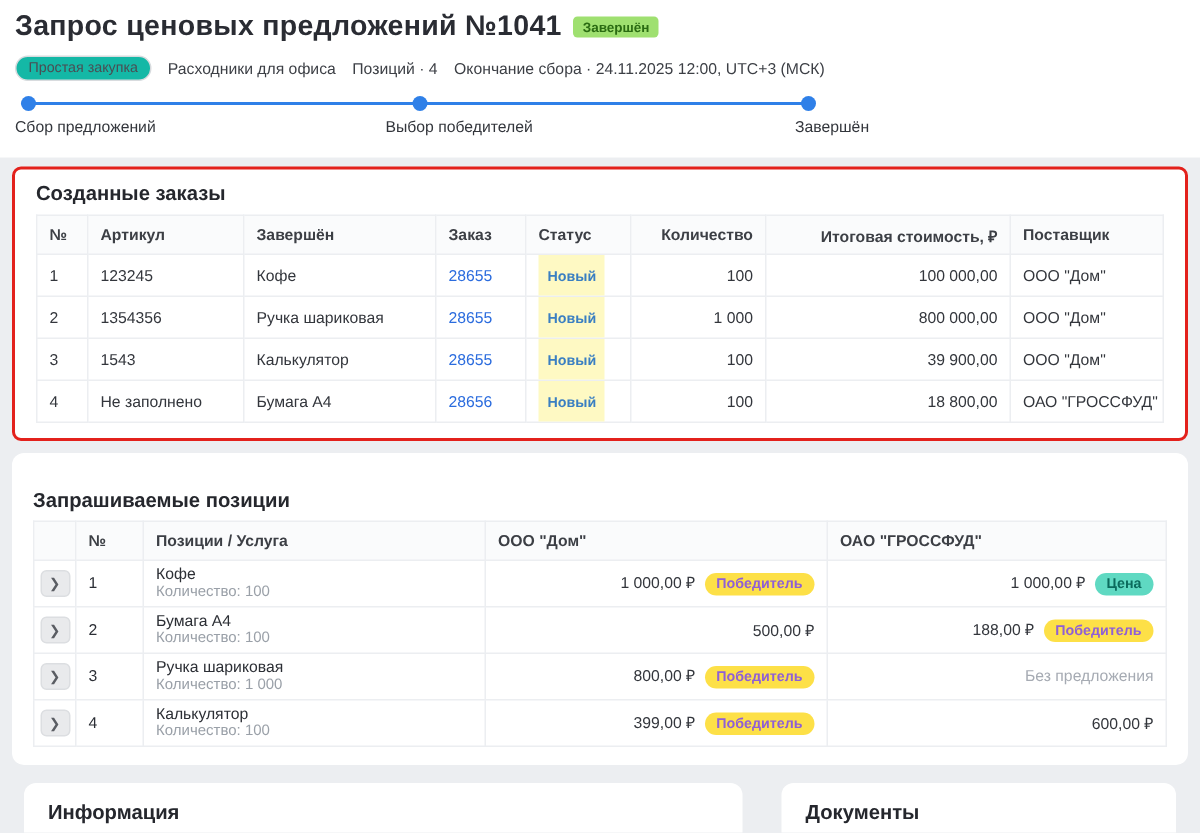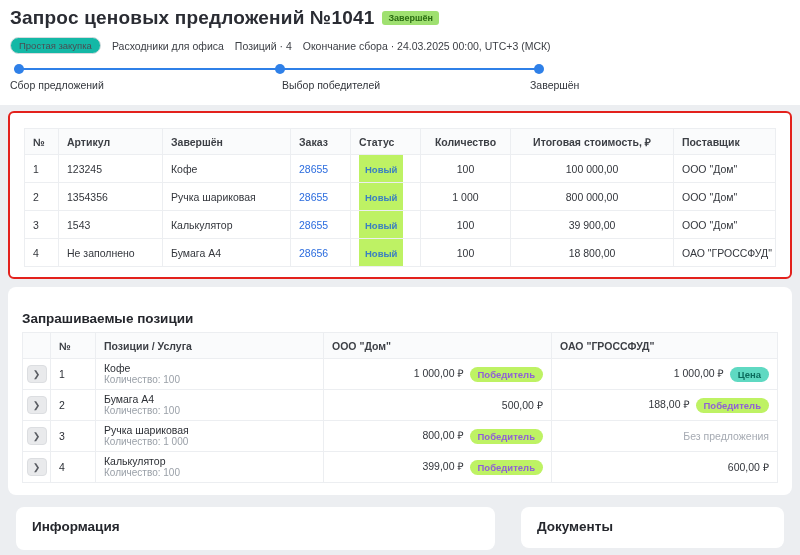--- a/index.html
+++ b/index.html
@@ -40,45 +40,45 @@
   .card-title { font-size:13.5px; font-weight:700; color:#25272d; }
 
   .orders-card { margin-top:6px; border:2px solid #e3211c; border-radius:6px; padding:8px 14px 10px 14px; }
   .positions-card { margin-top:8px; padding:24px 14px 12px 14px; }
 
   table { border-collapse:collapse; width:100%; table-layout:fixed; }
   th, td { border:1px solid #eceef1; font-size:10.5px; padding:4px 8px; vertical-align:middle; text-align:left; overflow:hidden; white-space:nowrap; }
   thead th { background:#fafbfc; color:#3c3f45; font-weight:700; height:26px; }
   .orders-table { margin-top:7px; }
   .orders-table tbody td { height:28px; color:#33363c; }
-  .num-r { text-align:center; }
+  .num-r { text-align:right; }
   a.link { color:#2b6cde; text-decoration:none; cursor:pointer; }
   .badge-blue {
-    background:#bef264; color:#3a7fc2; font-size:9.5px; font-weight:700;
+    background:#fef9c3; color:#3a7fc2; font-size:9.5px; font-weight:700;
     padding:17px 6px; border-radius:3px;
   }
 
   .positions-table { margin-top:6px; }
   .positions-table tbody td { height:27px; padding-top:3px; padding-bottom:3px; }
   .c-exp { text-align:center !important; padding:2px !important; }
   .exp-btn {
     width:20px; height:18px; border:1px solid #dcdee1; background:#e9eaec;
     border-radius:4px; cursor:pointer; color:#5a5d63; font-size:9px; line-height:1;
     display:inline-flex; align-items:center; justify-content:center;
   }
   .pos-name { color:#2c2f35; line-height:12px; }
   .pos-qty { color:#9aa0a8; line-height:12px; font-size:10px; }
   .price-cell { text-align:right !important; }
   .price-val { color:#33363c; }
   .price-val.muted { color:#a6abb3; }
   .pill-badge {
     display:inline-block; margin-left:6px; font-size:9.5px; font-weight:700;
     padding:2px 8px; border-radius:9px; vertical-align:middle;
   }
-  .badge-purple { background:#bef264; color:#8f5fd6; }
+  .badge-purple { background:#fde047; color:#8f5fd6; }
   .badge-teal   { background:#5fd9c2; color:#0b6b5d; }
 
   
   .bottom { display:flex; align-items:flex-start; gap:10px; margin:12px 8px 0 8px; }
   .info-card { flex:0 0 479px; padding:12px 16px 16px 16px; }
   .docs-card { flex:1; padding:12px 16px 14px 16px; }
 </style>
 </head>
 <body>
 
@@ -86,34 +86,35 @@
 
   <div class="header-card">
     <div class="title-row">
       <div class="page-title">Запрос ценовых предложений №1041</div>
       <span class="badge-green">Завершён</span>
     </div>
     <div class="meta-row">
       <span class="pill-gray">Простая закупка</span>
       <span>Расходники для офиса</span>
       <span>Позиций · 4</span>
-      <span>Окончание сбора · 24.03.2025 00:00, UTC+3 (МСК)</span>
+      <span>Окончание сбора · 24.11.2025 12:00, UTC+3 (МСК)</span>
     </div>
     <div class="stepper">
       <div class="step-line"></div>
       <div class="step-dot" style="left:4px"></div>
       <div class="step-dot" style="left:265px"></div>
       <div class="step-dot" style="left:524px"></div>
       <div class="step-label" style="left:0px">Сбор предложений</div>
-      <div class="step-label" style="left:272px">Выбор победителей</div>
+      <div class="step-label" style="left:247px">Выбор победителей</div>
       <div class="step-label" style="left:520px">Завершён</div>
     </div>
   </div>
 
   <div class="card orders-card">
+    <div class="card-title">Созданные заказы</div>
     <table class="orders-table">
       <colgroup>
         <col style="width:34px">
           <col style="width:104px">
           <col style="width:128px">
           <col style="width:60px">
         <col style="width:70px">
           <col style="width:90px">
           <col style="width:163px">
           <col>

